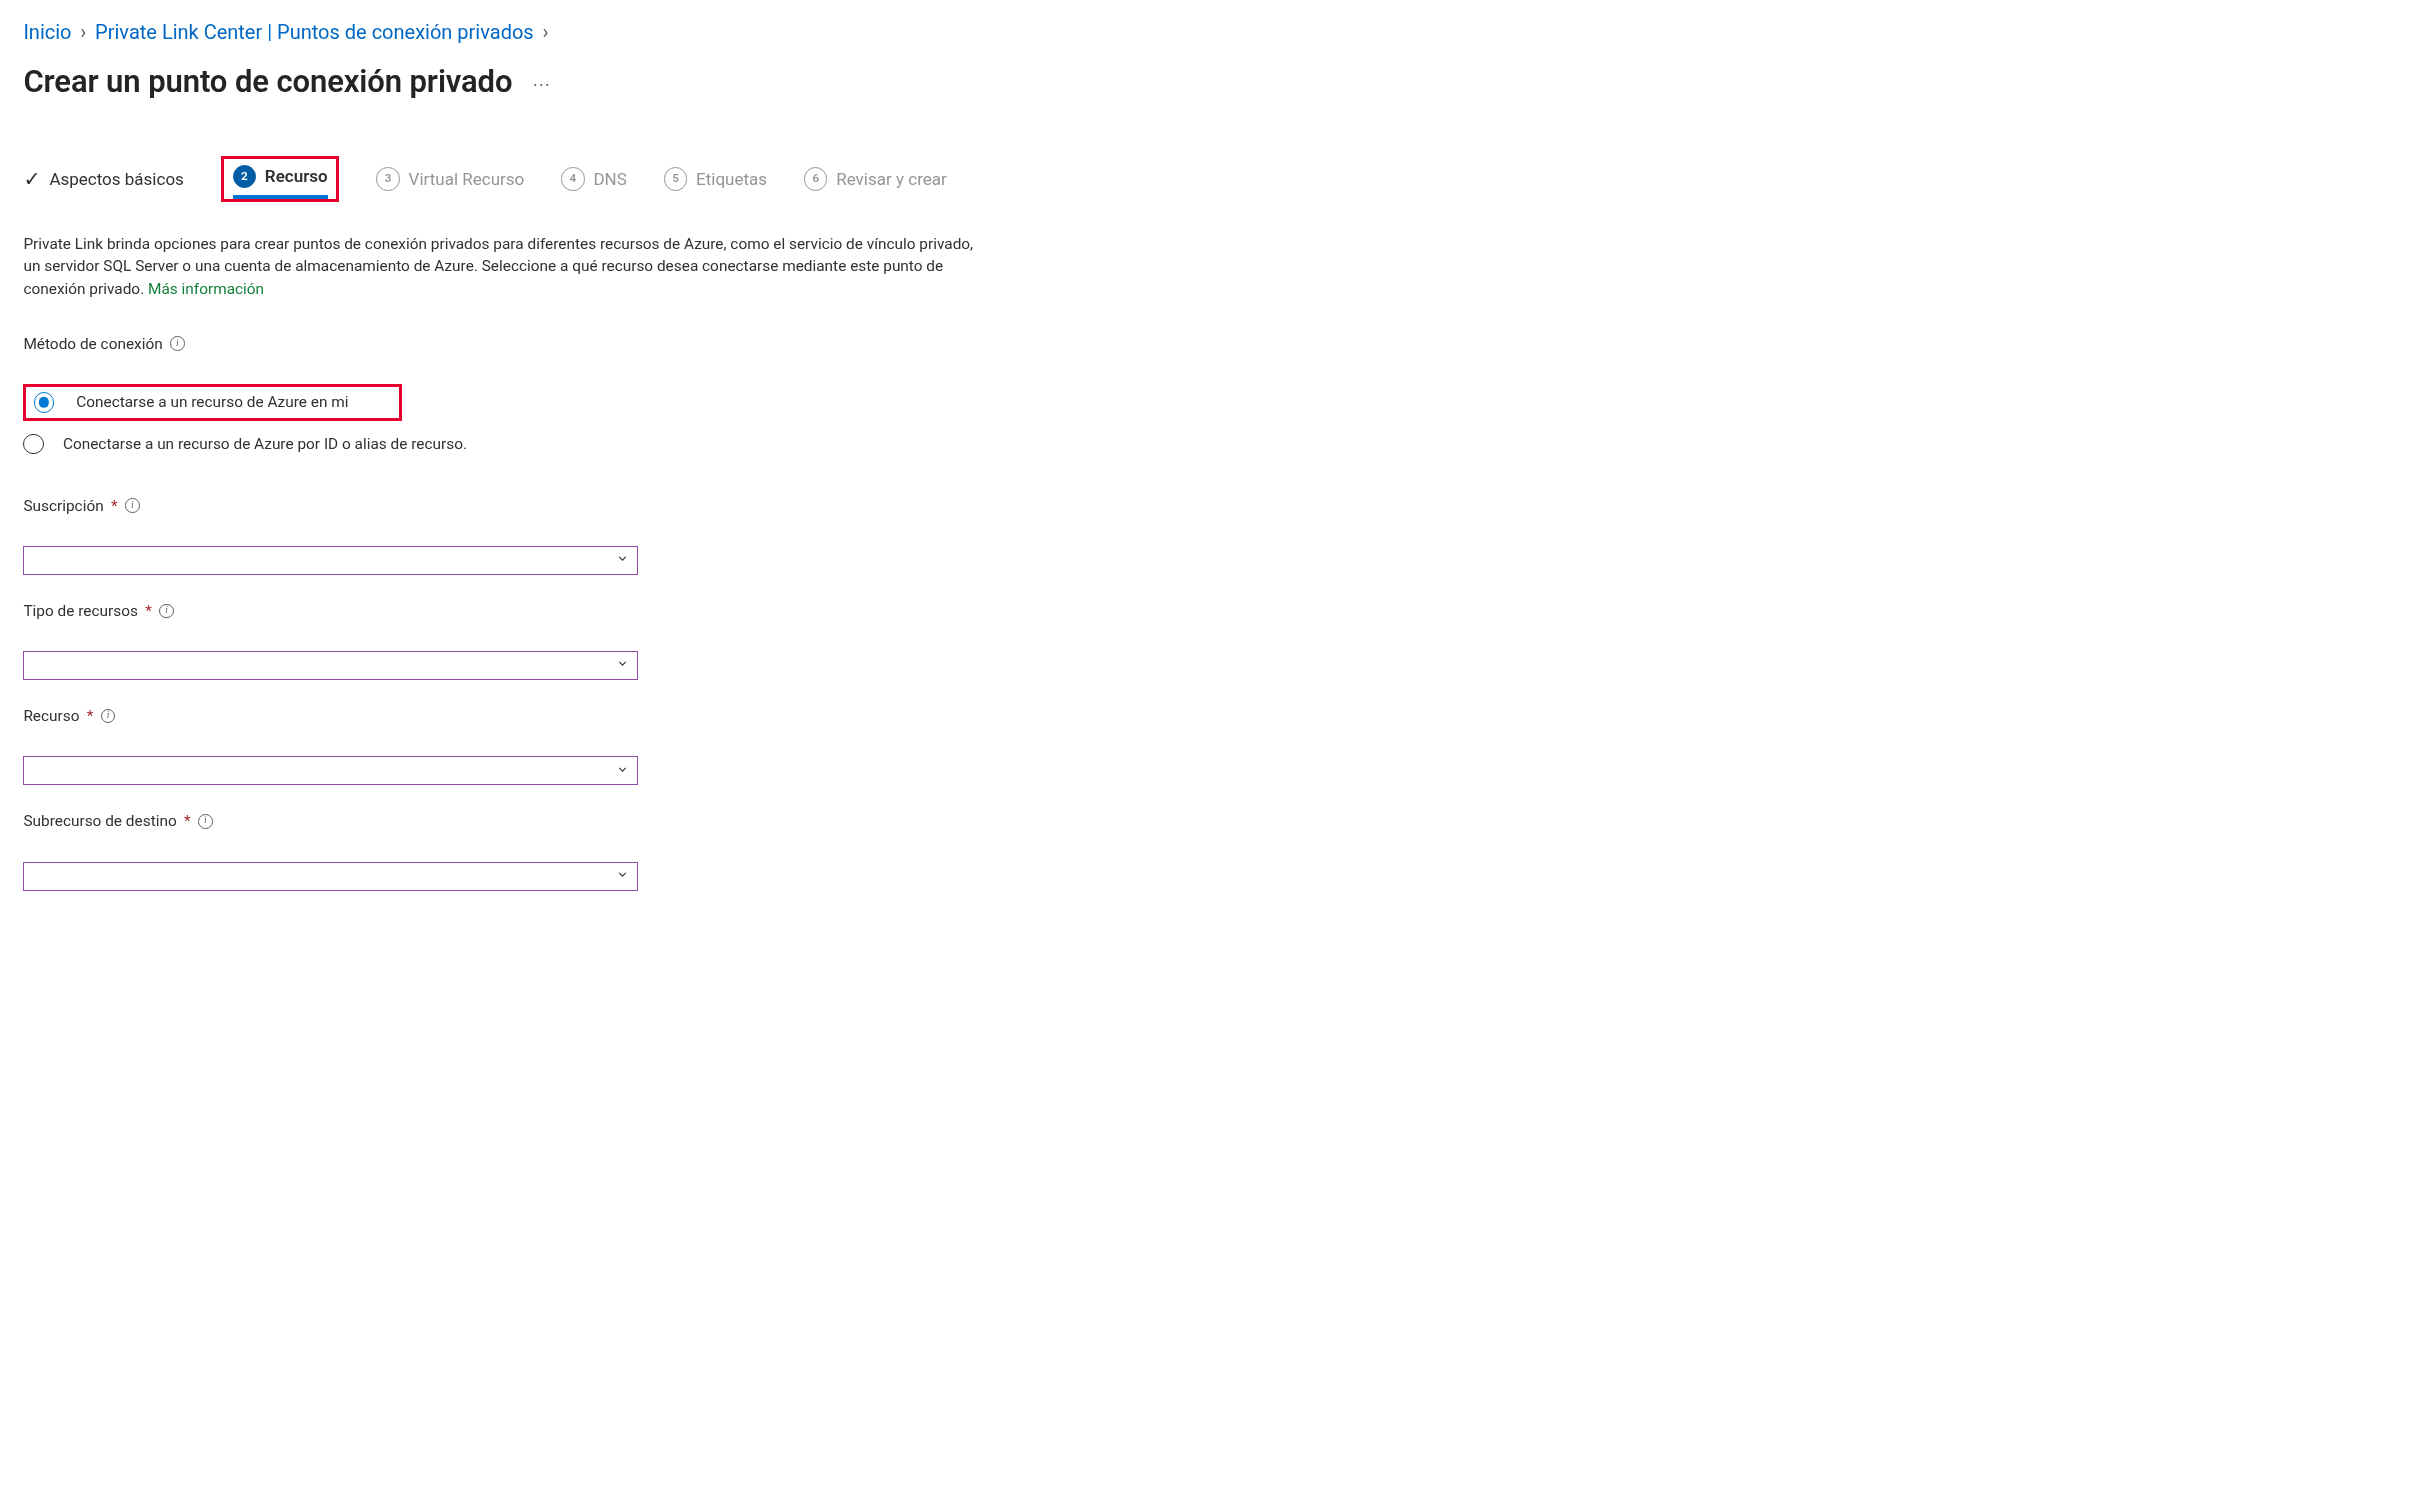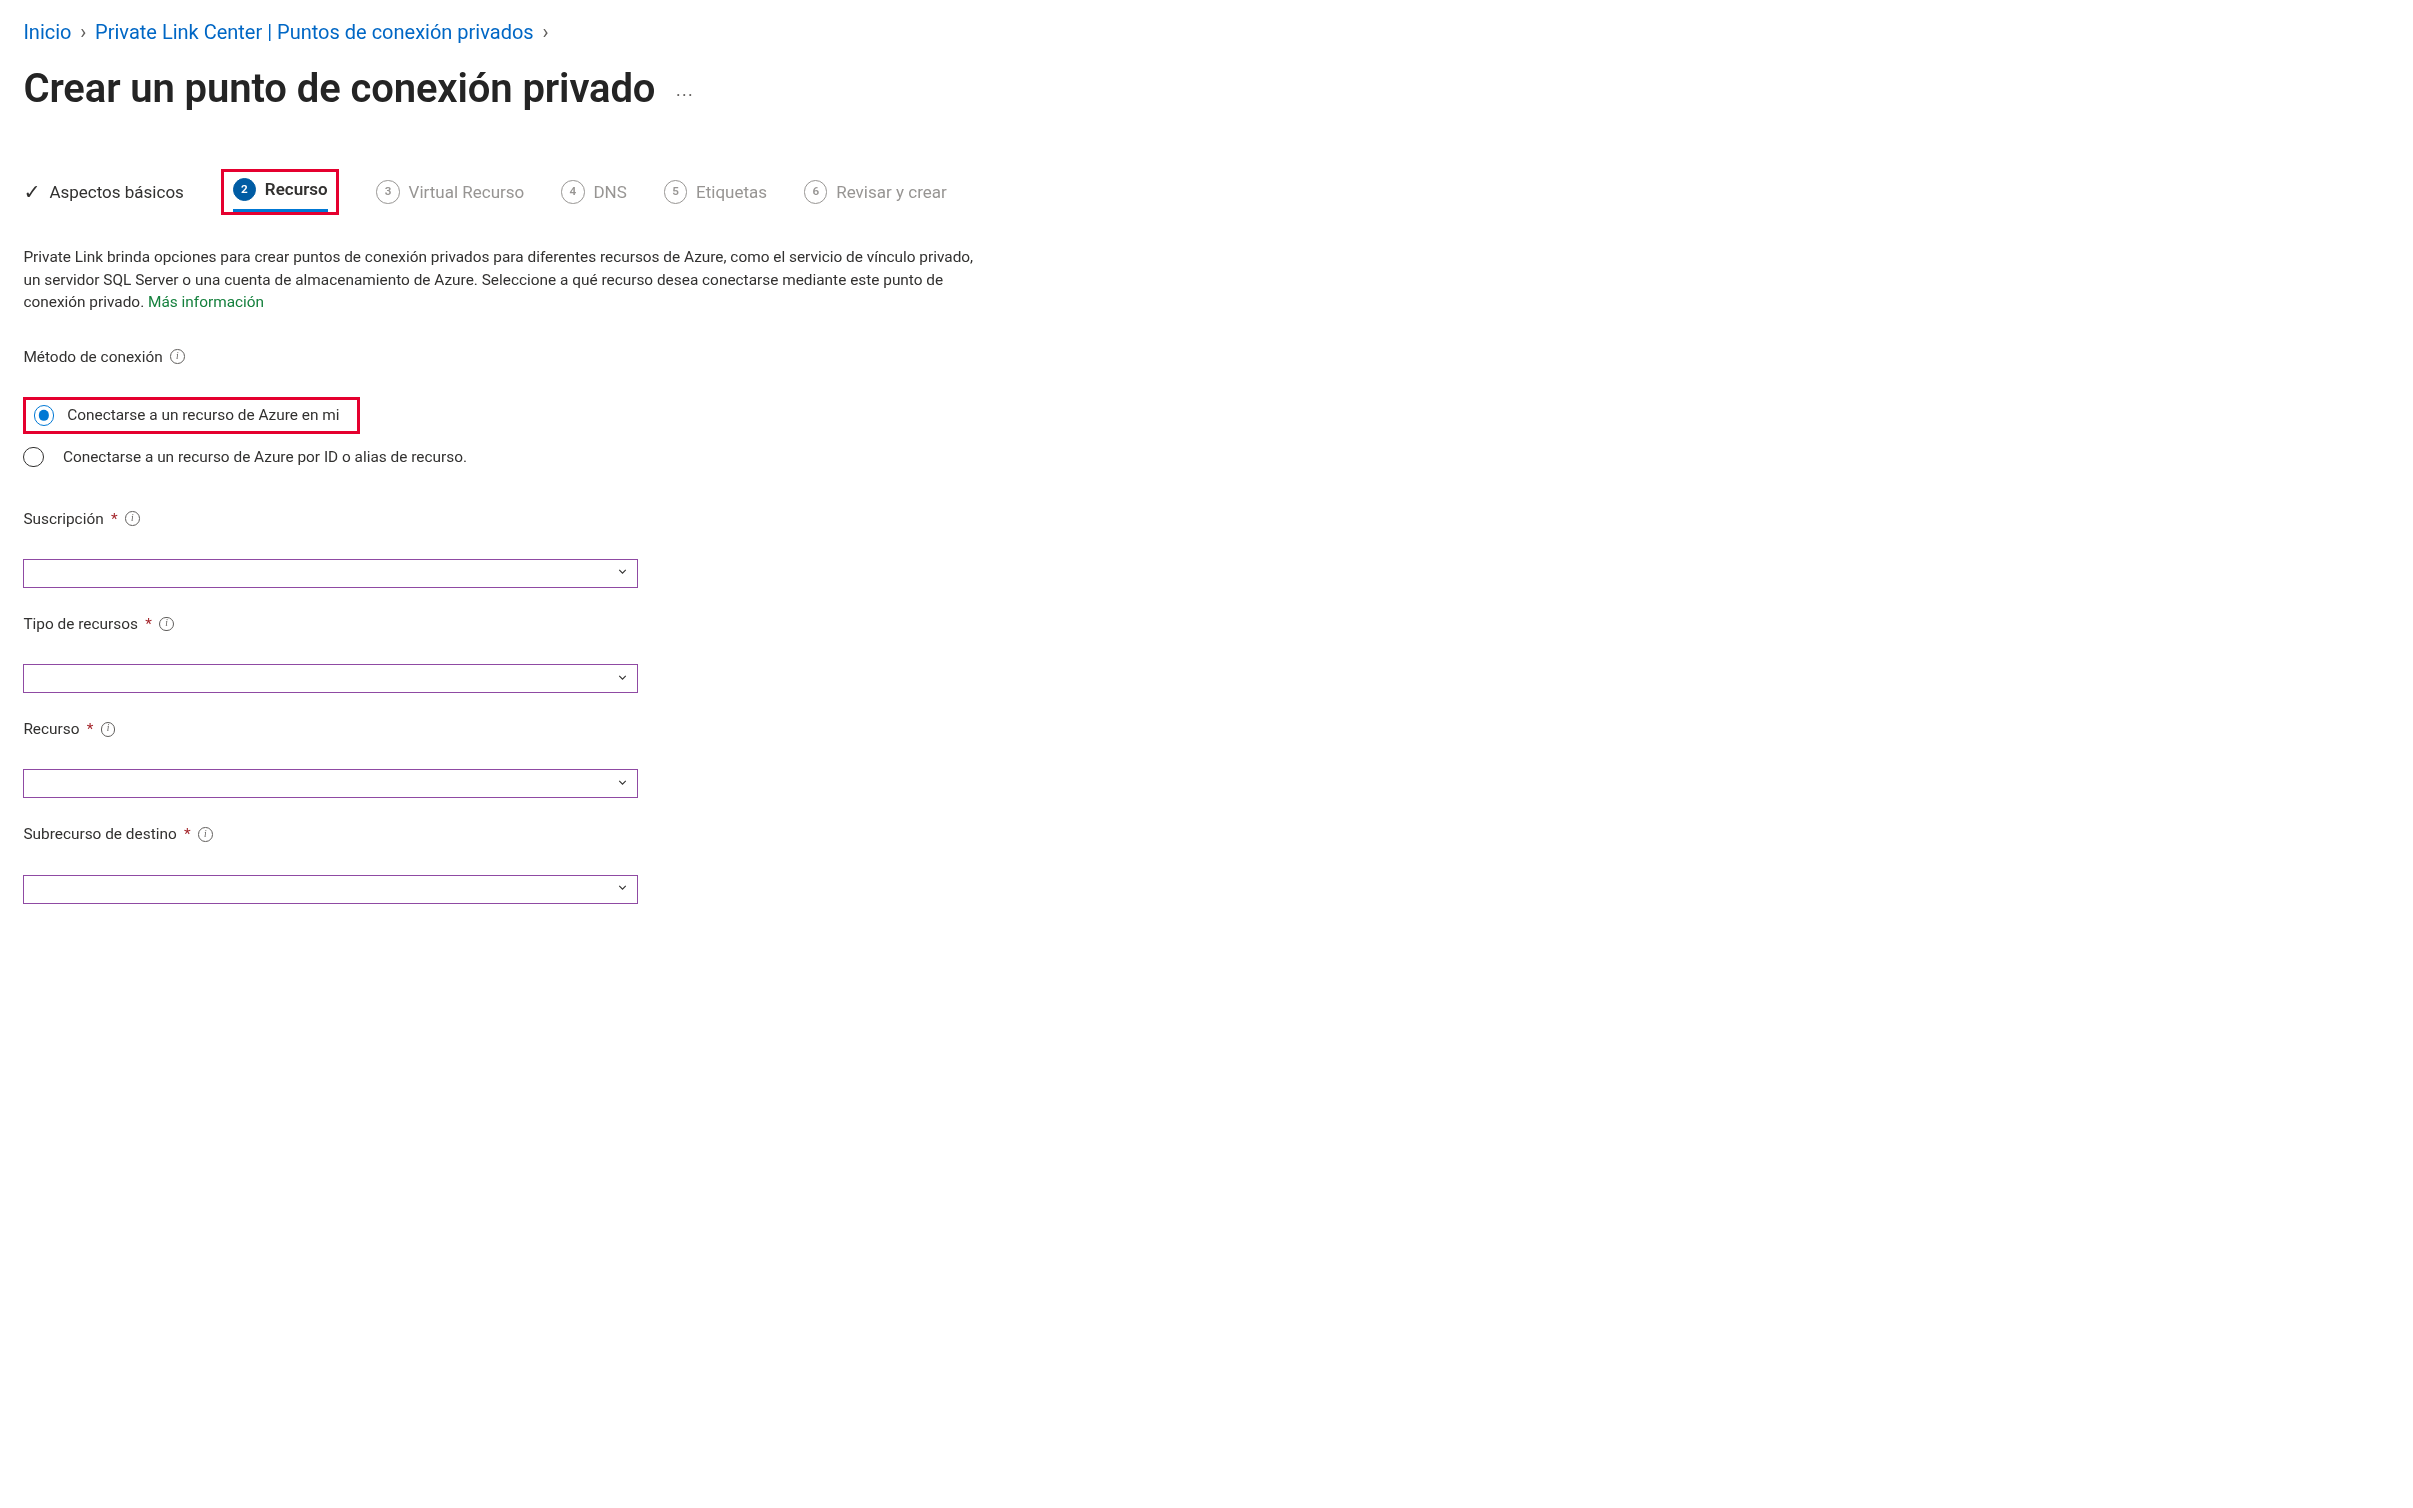--- a/index.html
+++ b/index.html
@@ -25,21 +25,21 @@
     .breadcrumb .sep { color: #605e5c; }
 
     
     .title-row {
       display: flex;
       align-items: baseline;
       gap: 20.5px;
       margin-bottom: 51px;
     }
     h1 {
-      font-size: 40px;
+      font-size: 31px;
       font-weight: 600;
       color: #242424;
       letter-spacing: -0.1px;
     }
     .ellipsis { font-size: 17.6px; color: #605e5c; letter-spacing: 1.5px; cursor: pointer; }
 
     
     .wizard {
       display: flex;
       align-items: center;
@@ -171,22 +171,22 @@
       height: 10.3px;
       background: #0078d4;
       border-radius: 50%;
       transform: translate(-50%, -50%);
     }
     .radio-frame {
       border: 3.7px solid #e5002f;
       padding: 4.4px 10.3px 4.4px 7.3px;
       display: flex;
       align-items: center;
-      gap: 13px;
-      width: 337px;
+      gap: 22px;
+      width: 379px;
     }
 
     
     .select {
       width: 615px;
       height: 29px;
       border: 0.7px solid #8f4aa3;
       background: #ffffff;
       display: flex;
       align-items: center;

